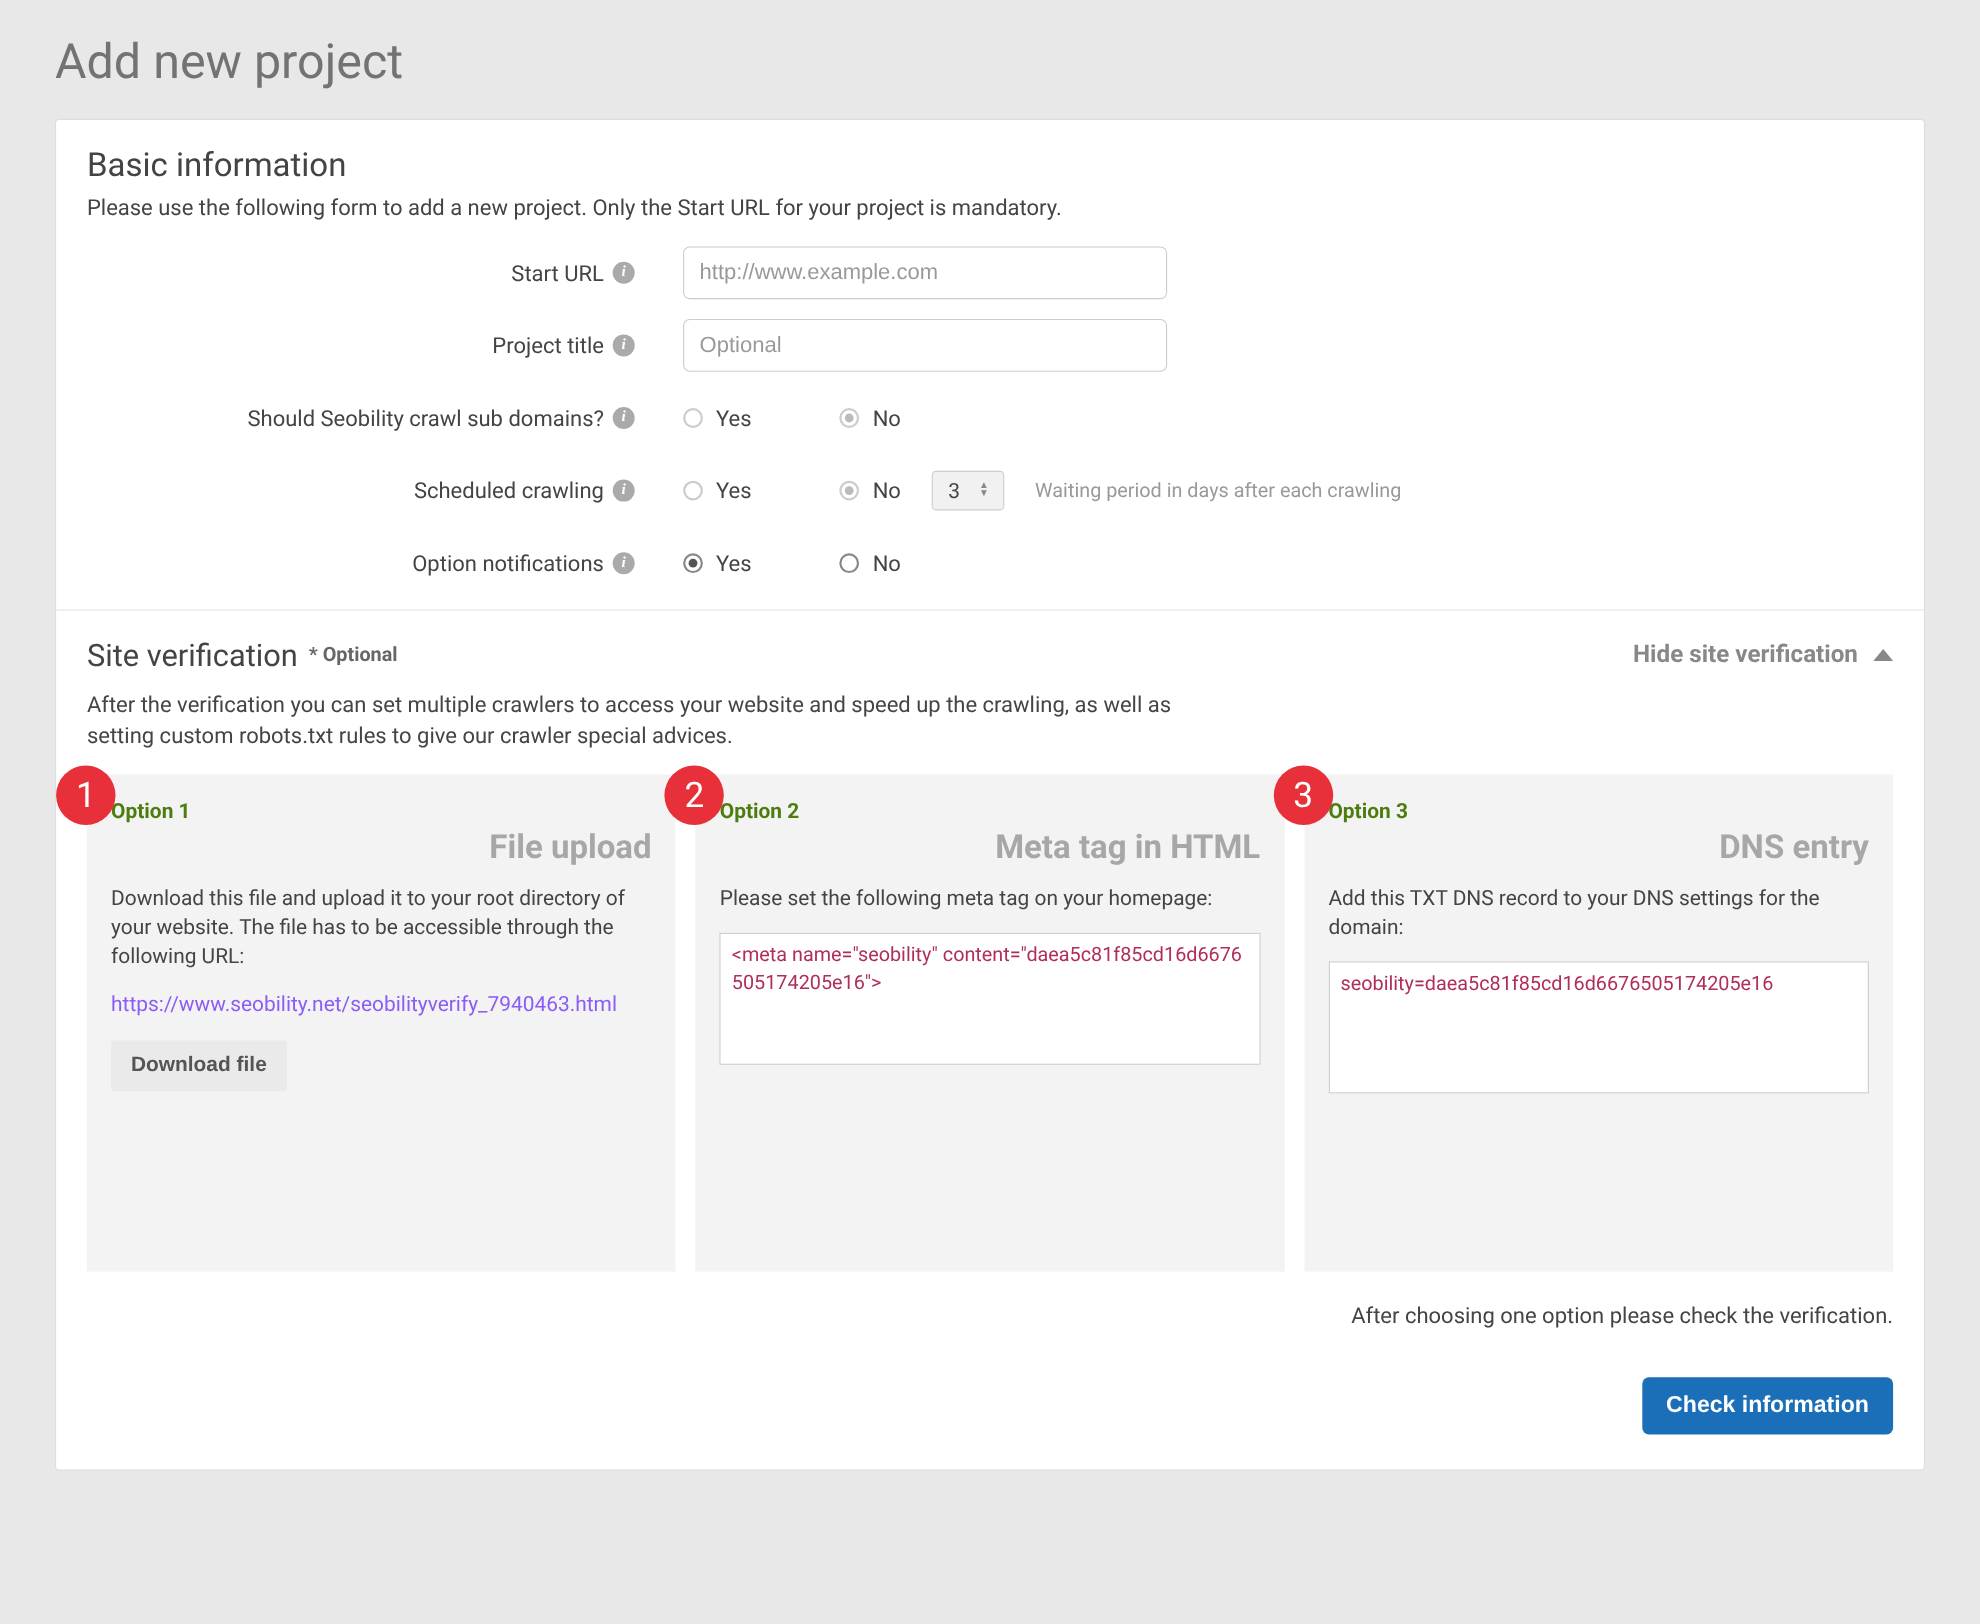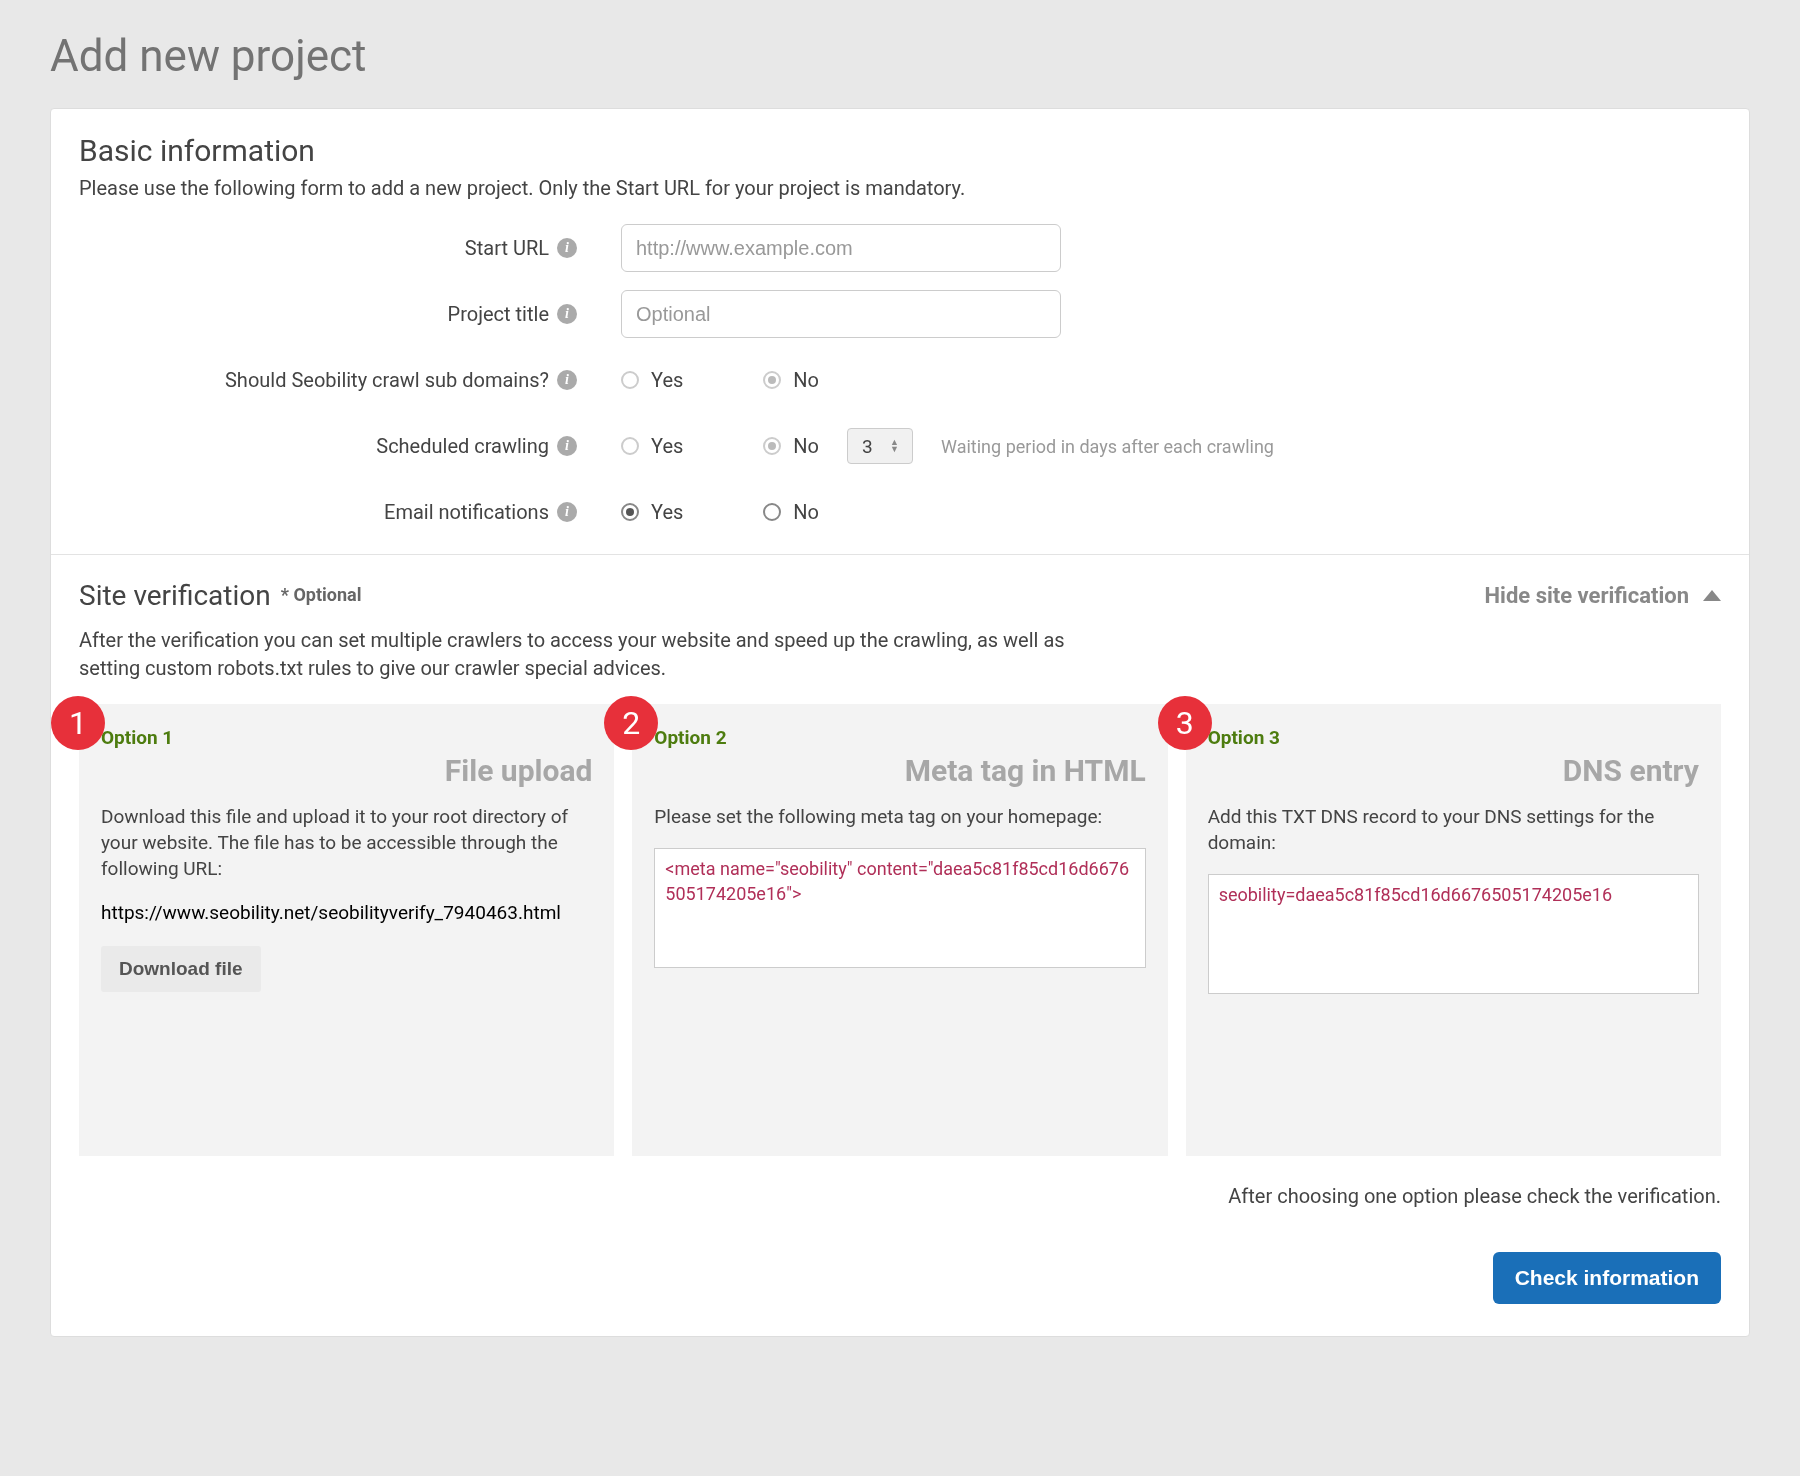--- a/index.html
+++ b/index.html
@@ -128,21 +128,21 @@
   top: -8px; left: -28px;
   width: 54px; height: 54px; border-radius: 50%;
   background: #e7303a; color: #fff;
   display: flex; align-items: center; justify-content: center;
   font-size: 32px; font-weight: 400;
   z-index: 2;
 }
 .option-label { font-size: 19px; font-weight: 700; color: #4d7c0f; margin-bottom: 4px; }
 .option-title { font-size: 30px; font-weight: 700; color: #a7a7a7; margin-bottom: 16px; text-align: right; }
 .option-text { font-size: 19px; color: #444; line-height: 1.38; margin-bottom: 18px; }
-.option-link { font-size: 19px; color: #000000; word-break: break-all; display: block; margin-bottom: 22px; }
+.option-link { font-size: 19px; color: #8b5cf6; word-break: break-all; display: block; margin-bottom: 22px; }
 .download-btn {
   background: #eaeaea; border: none; padding: 12px 18px;
   font-size: 19px; font-weight: 700; color: #555; cursor: pointer; border-radius: 3px;
 }
 .code-box {
   background: #fff; border: 1px solid #ccc; padding: 8px 10px;
   font-family: inherit; font-size: 18px; color: #b02f58;
   word-break: break-all; line-height: 1.35; min-height: 120px;
 }
 .footer-row { text-align: right; margin-top: 28px; }
@@ -226,21 +226,21 @@
             <span>▲</span>
               <span>▼</span>
           </span>
         </div>
         <span class="waiting-text">Waiting period in days after each crawling</span>
       </div>
     </div>
 
     <div class="form-row">
       <div class="form-label-col">
-        <span>Email notifications</span>
+        <span>Option notifications</span>
         <span class="info-icon">i</span>
       </div>
       <div class="form-ctrl-col">
         <div class="radio-group">
           <div class="radio-item">
             <span class="radio-circle selected"></span>
             <span>Yes</span>
           </div>
           <div class="radio-item">
             <span class="radio-circle"></span>

